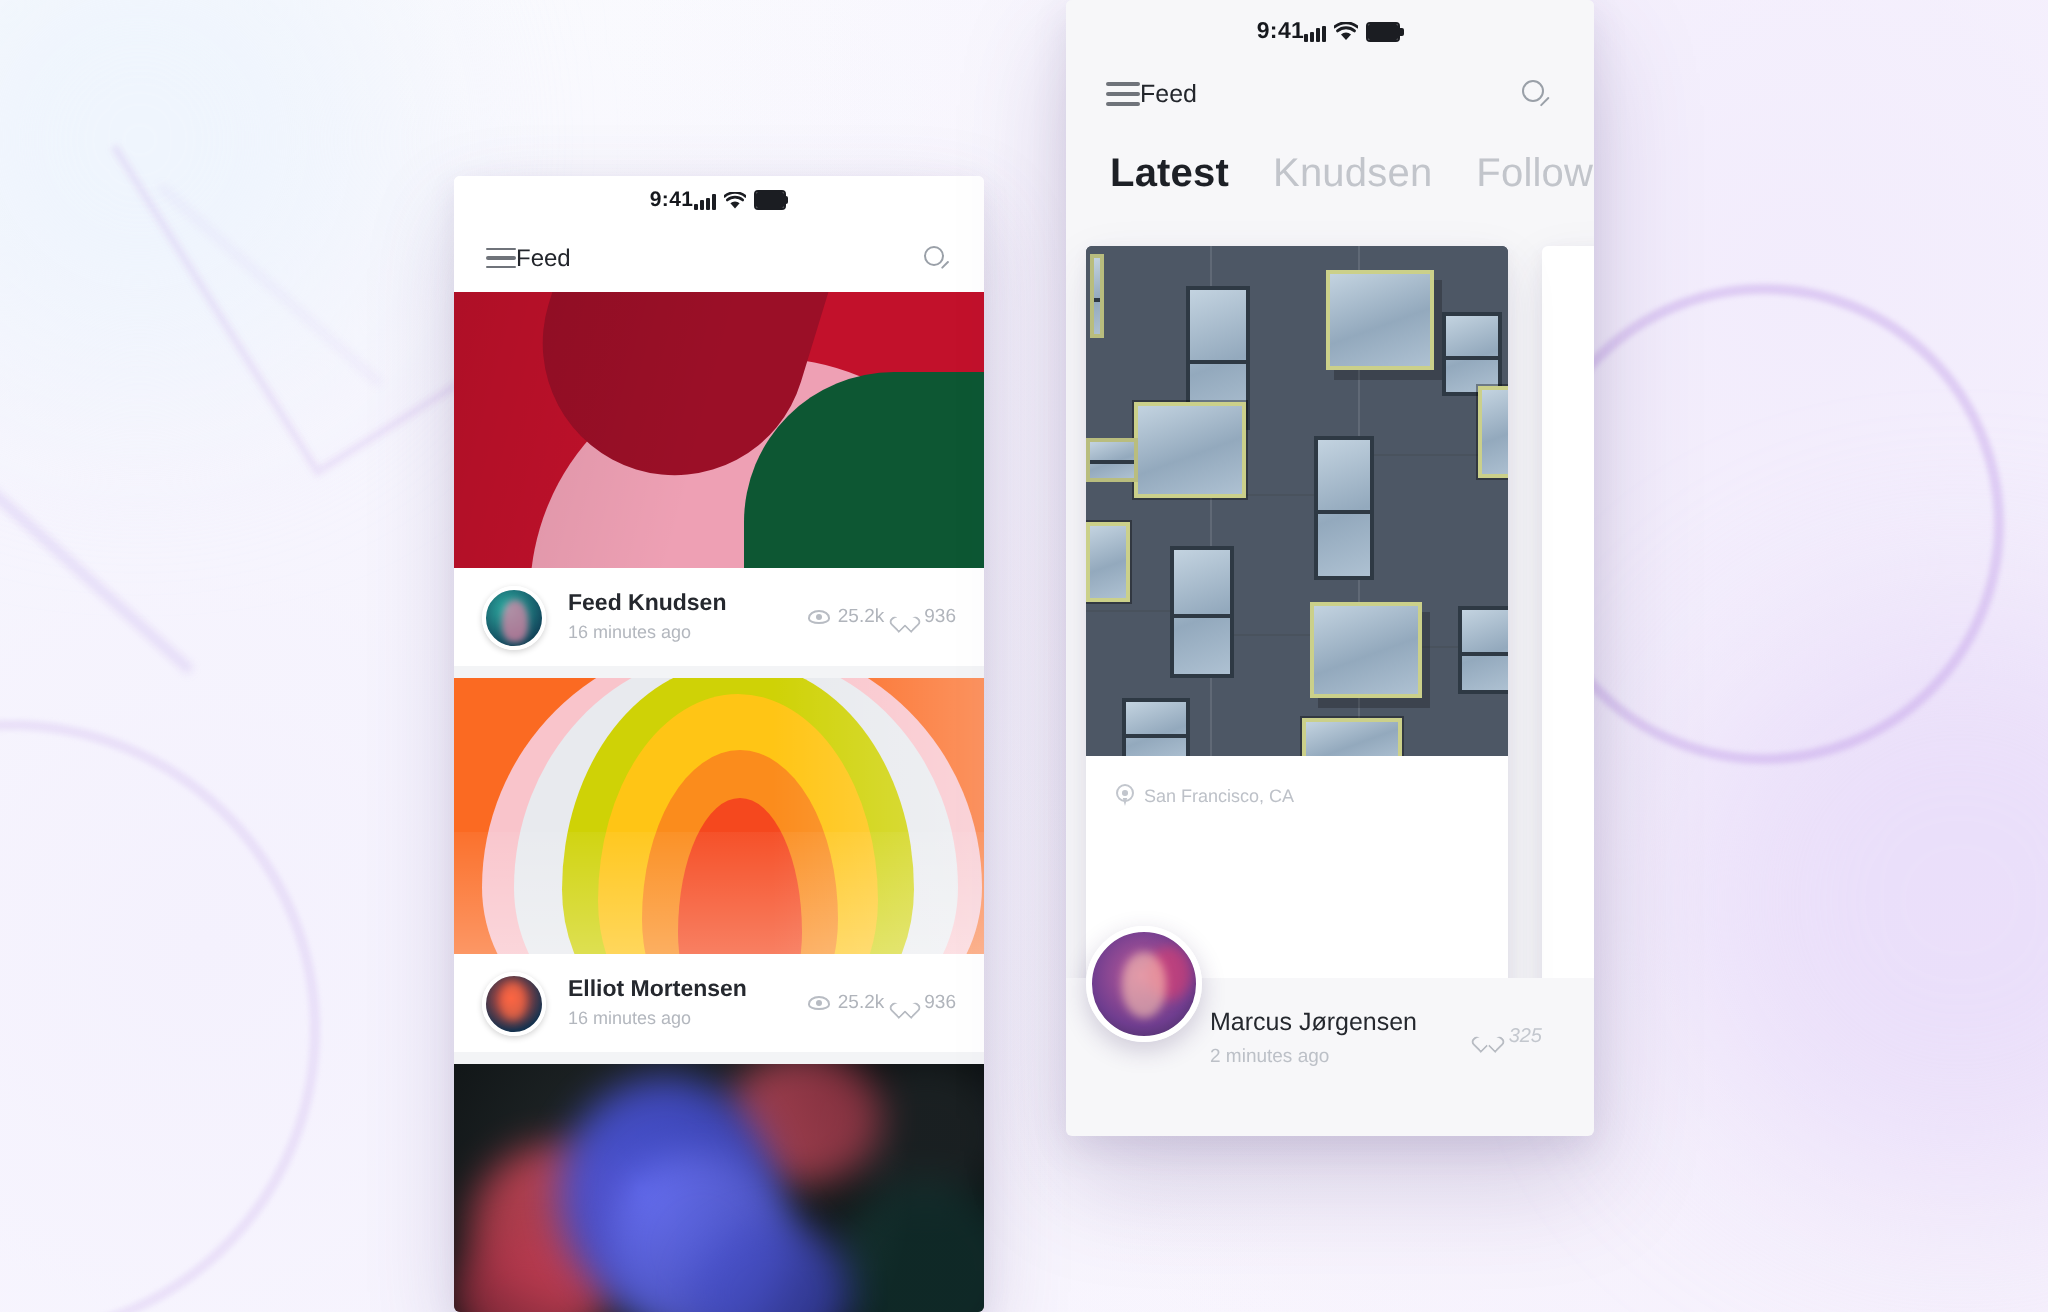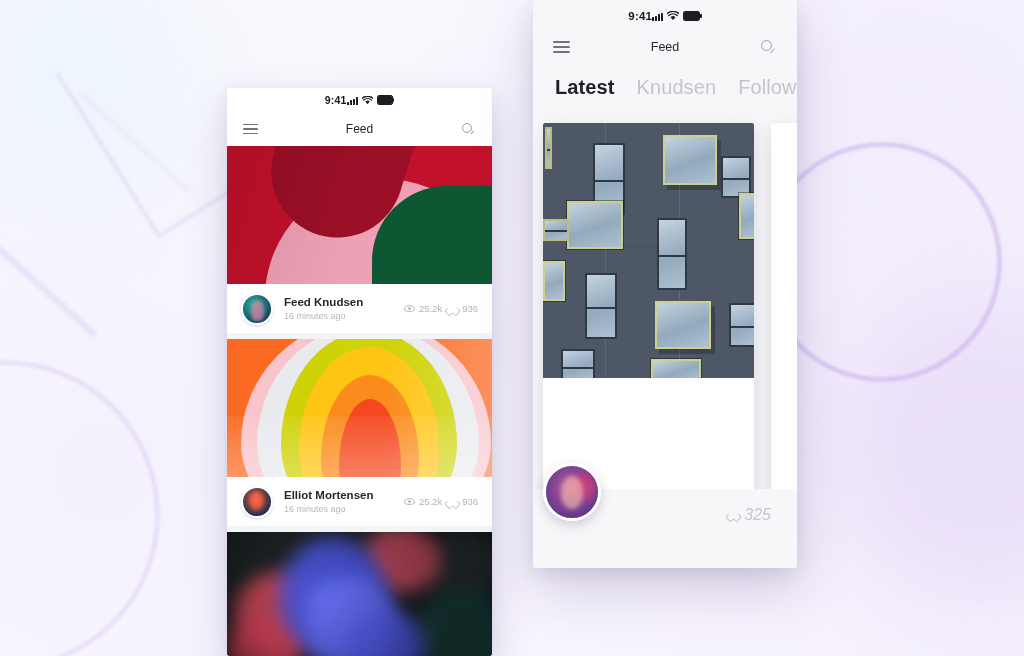--- a/index.html
+++ b/index.html
@@ -39,21 +39,21 @@
   .clock{font-weight:bold;color:#16181d;letter-spacing:.2px;}
   .sb-icons{display:flex;align-items:flex-end;gap:4px;}
   .bars{display:flex;align-items:flex-end;gap:1px;}
   .bars i{display:block;width:2px;background:#1b1d22;border-radius:.5px;}
   .batt{border:1.4px solid #1b1d22;border-radius:2px;position:relative;}
   .batt::after{content:"";position:absolute;left:0;top:0;bottom:0;right:0;
                background:#1b1d22;border-radius:1px;}
   .batt-tip{width:1.5px;background:#1b1d22;border-radius:0 1px 1px 0;}
 
   .navbar{display:flex;align-items:center;justify-content:space-between;background:#fff;}
-  .nav-title{color:#23262c;text-align:center;flex:1;}
+  .nav-title{color:#23262c;text-align:left;flex:1;}
   .hamb{display:flex;flex-direction:column;justify-content:center;}
   .hamb i{display:block;background:#6f737a;border-radius:1px;}
 
   .srch{position:relative;}
   .srch .ring{position:absolute;border-radius:50%;border-style:solid;border-color:#9aa0a8;}
   .srch .hdl{position:absolute;background:#9aa0a8;border-radius:1px;transform:rotate(45deg);}
 
   
   #phone-back{left:227px;top:88px;width:265px;height:568px;
     border-radius:3px;
@@ -190,21 +190,21 @@
   .floc span{font-size:9px;color:#bdc1c8;}
   .ftitle{padding:10px 15px 0;font-size:13px;line-height:1.5;color:#30343b;}
   .fbottom{position:absolute;left:0;right:0;bottom:0;height:64px;background:#f7f7f9;}
   .favatar{position:absolute;left:10px;bottom:32px;width:52px;height:52px;border-radius:50%;
      overflow:hidden;z-index:5;border:3px solid #fff;
      box-shadow:0 4px 12px rgba(60,40,100,.22);}
   .fauthor{position:absolute;left:72px;bottom:18px;}
   .fauthor .n{font-size:12.5px;color:#25282e;line-height:1.3;}
   .fauthor .t{font-size:9.5px;color:#bcc0c7;line-height:1.4;margin-top:2px;}
   .flike{position:absolute;right:26px;bottom:29px;display:flex;align-items:center;gap:5px;}
-  .flike span{font-size:16px;color:#c3c7ce;font-style:italic;}
+  .flike span{font-size:10px;color:#c3c7ce;font-style:italic;}
 
   .bldg{position:absolute;inset:0;background:#475160;}
   .panel{position:absolute;background:rgba(255,255,255,.035);
      border-right:1px solid rgba(255,255,255,.08);border-bottom:1px solid rgba(0,0,0,.12);}
   .win{position:absolute;background:linear-gradient(160deg,#c3d3e0,#93a9bd 55%,#aec1d2);
      border:2px solid #2e3944;box-sizing:border-box;}
   .win.split::after{content:"";position:absolute;left:0;right:0;top:52%;height:2px;background:#2e3944;}
   .win.gold{border-color:#cbd08a;box-shadow:0 0 0 1px rgba(0,0,0,.35);}
   .win.shadow{box-shadow:4px 5px 0 rgba(0,0,0,.22);}
 </style>
@@ -409,24 +409,36 @@
           <div class="win split" style="left:114px;top:95px;width:30px;height:72px;"></div>
           <div class="win gold" style="left:0px;top:138px;width:22px;height:40px;"></div>
           <div class="win split" style="left:42px;top:150px;width:32px;height:66px;"></div>
           <div class="win gold shadow" style="left:112px;top:178px;width:56px;height:48px;"></div>
           <div class="win split" style="left:186px;top:180px;width:28px;height:44px;"></div>
           <div class="win split" style="left:18px;top:226px;width:34px;height:34px;"></div>
           <div class="win gold" style="left:108px;top:236px;width:50px;height:24px;"></div>
         </div>
       </div>
 
+      <div class="floc">
+        <div class="pin">
+          <div class="head"></div>
+            <div class="dot"></div>
+            <div class="tail"></div>
+        </div>
+        <span>San Francisco, CA</span>
+      </div>
 
     </div>
 
     <div class="fbottom"></div>
     <div class="favatar av-purple"></div>
+    <div class="fauthor">
+      <div class="n">Marcus Jørgensen</div>
+      <div class="t">2 minutes ago</div>
+    </div>
     <div class="flike">
       <div class="heart"></div>
       <span>325</span>
     </div>
 
   </div>
 </div>
 
 </body></html>

